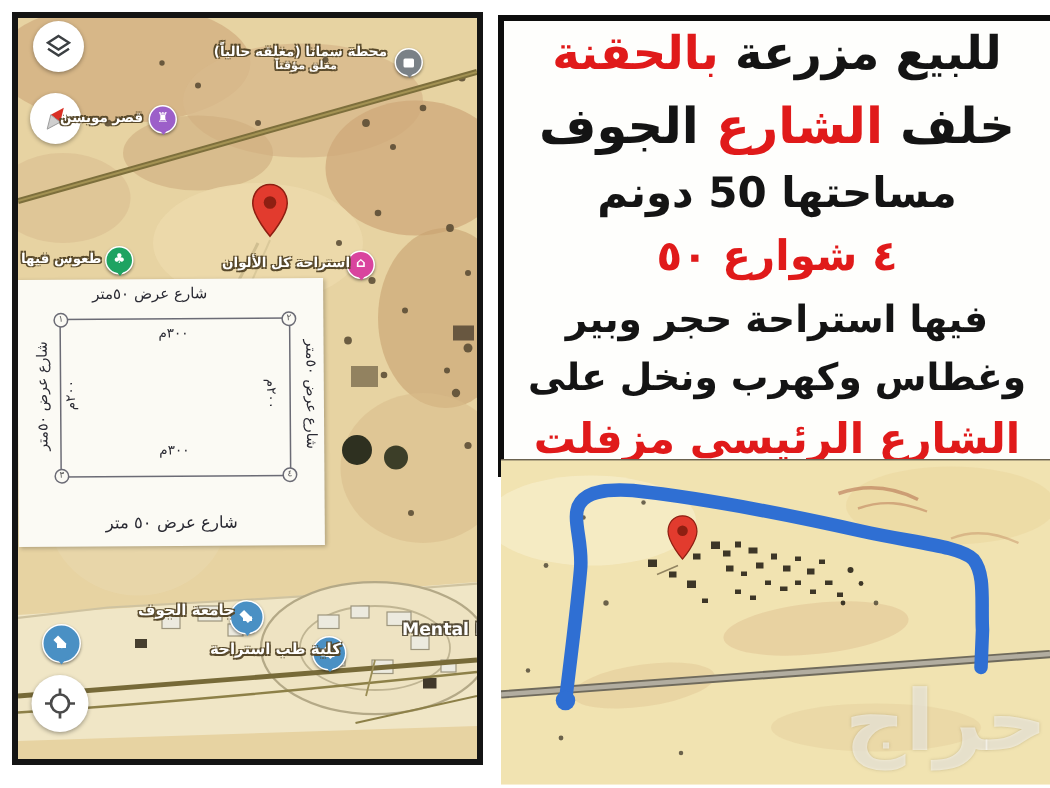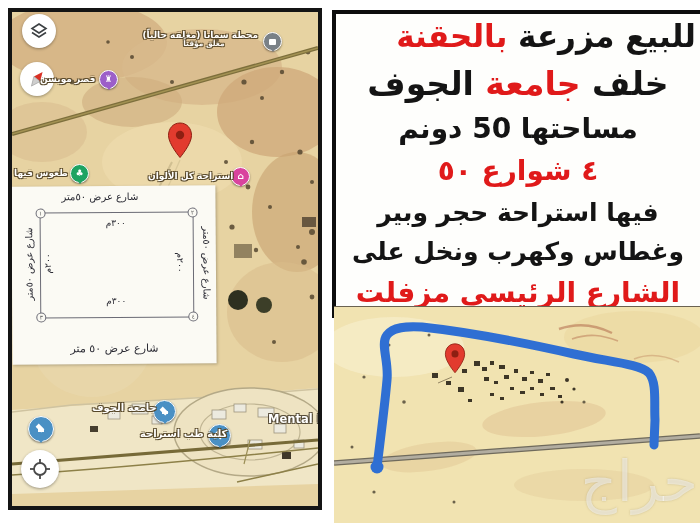--- a/index.html
+++ b/index.html
@@ -49,27 +49,27 @@
   .mental{position:absolute;left:256px;top:400px;color:#fff;font-size:11.5px;font-weight:bold;
         text-shadow:-1px -1px 0 rgba(80,70,50,.9),1px -1px 0 rgba(80,70,50,.9),
                     -1px 1px 0 rgba(80,70,50,.9),1px 1px 0 rgba(80,70,50,.9);white-space:nowrap;}
 
   
   #ad-panel{left:332px;top:10px;width:356px;height:288px;border:4px solid #0d0d0d;background:#fefefc;
             display:flex;flex-direction:column;justify-content:space-between;
             padding:6px 4px;box-sizing:content-box;direction:rtl;text-align:center;}
   .ad-line{font-weight:bold;color:#141414;white-space:nowrap;line-height:1.08;}
   .ad-red{color:#e01a1a;}
-  .sz1{font-size:31px;text-align:right;} .sz2{font-size:33px;} .sz3{font-size:28px;}
+  .sz1{font-size:31px;} .sz2{font-size:33px;} .sz3{font-size:28px;}
   .sz4{font-size:28px;} .sz5{font-size:25px;} .sz7{font-size:28px;}
 
   
   #bottom-map{left:334px;top:306px;width:366px;height:216px;background:#f1e3b1;overflow:hidden;
               border-top:1px solid #6a6250;}
-  .haraj{position:absolute;right:2px;top:142px;font-size:56px;font-weight:normal;direction:rtl;
+  .haraj{position:absolute;right:2px;top:142px;font-size:56px;font-weight:bold;direction:rtl;
          color:rgba(255,255,255,.55);
          text-shadow:0 0 2px rgba(160,145,105,.5);letter-spacing:2px;}
 
   .red-pin{position:absolute;}
 </style>
 </head>
 <body>
 
 <div id="left-map" class="abs">
 
@@ -230,21 +230,21 @@
       <line x1="11" y1="17" x2="11" y2="21" stroke="#4a4a4a" stroke-width="1.8"></line>
       <line x1="1" y1="11" x2="5" y2="11" stroke="#4a4a4a" stroke-width="1.8"></line>
       <line x1="17" y1="11" x2="21" y2="11" stroke="#4a4a4a" stroke-width="1.8"></line>
     </svg>
   </div>
 
 </div>
 
 <div id="ad-panel" class="abs">
   <div class="ad-line sz1"><span>للبيع مزرعة </span><span class="ad-red">بالحقنة</span></div>
-  <div class="ad-line sz2"><span>خلف </span><span class="ad-red">جامعة </span><span>الجوف</span></div>
+  <div class="ad-line sz2"><span>خلف </span><span class="ad-red">الشارع </span><span>الجوف</span></div>
   <div class="ad-line sz3">مساحتها 50 دونم</div>
   <div class="ad-line sz4 ad-red">٤ شوارع ٥٠</div>
   <div class="ad-line sz5">فيها استراحة حجر وبير</div>
   <div class="ad-line sz5">وغطاس وكهرب ونخل على</div>
   <div class="ad-line sz7 ad-red">الشارع الرئيسي مزفلت</div>
 </div>
 
 <div id="bottom-map" class="abs">
   <svg width="366" height="216" viewBox="0 0 366 216">
     <rect width="366" height="216" fill="#f1e3b1"></rect>

